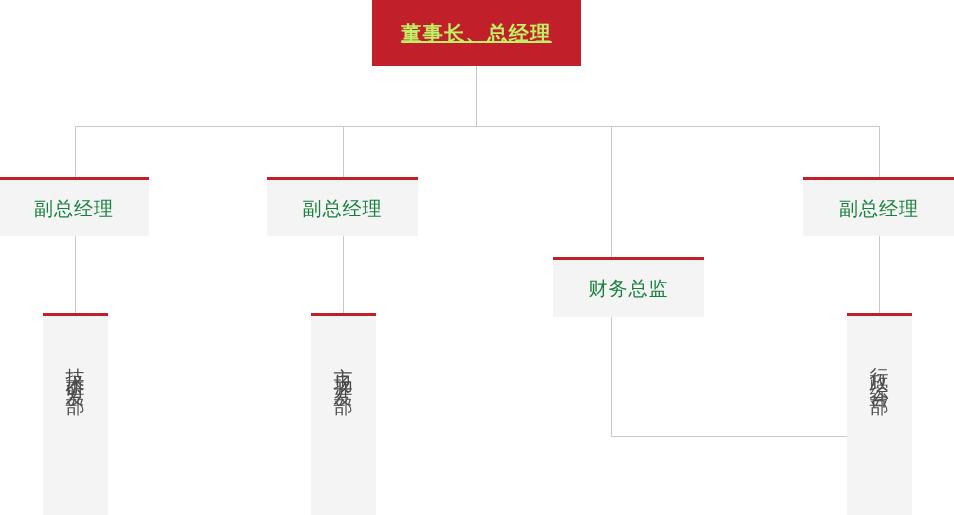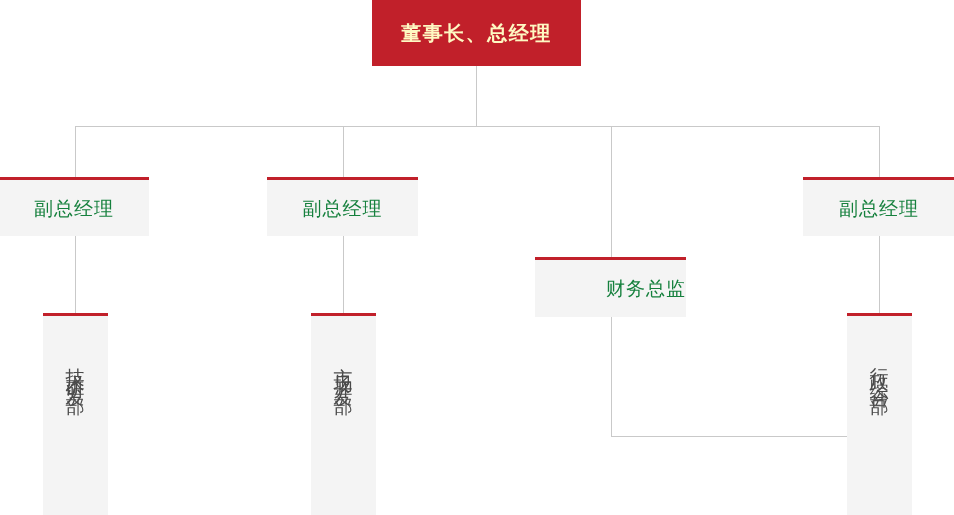--- a/index.html
+++ b/index.html
@@ -41,21 +41,22 @@
     font-size: 19px;
     letter-spacing: 1px;
     line-height: 1.2;
     white-space: nowrap;
   }
 
   
   .node.root {
     background: #c1202a;
     border-top: none;
-    color: #fef9c3;
+    color: #bef264;
+    text-decoration: underline;
   }
   .node.root .label {
     font-size: 20px;
     font-weight: bold;
     letter-spacing: 1.5px;
   }
 
   
   .node.dept {
     align-items: flex-start;
@@ -98,21 +99,21 @@
   </div>
 
   <div class="node" style="left:-1px; top:177px; width:150px; height:59px;">
     <span class="label">副总经理</span>
   </div>
 
   <div class="node" style="left:267px; top:177px; width:151px; height:59px;">
     <span class="label">副总经理</span>
   </div>
 
-  <div class="node" style="left:535px; top:257px; width:151px; height:60px;justify-content:flex-end;">
+  <div class="node" style="left:553px; top:257px; width:151px; height:60px;">
     <span class="label">财务总监</span>
   </div>
 
   <div class="node" style="left:803px; top:177px; width:152px; height:59px;">
     <span class="label">副总经理</span>
   </div>
 
   <div class="node dept" style="left:43px; top:313px; width:65px; height:202px;">
     <span class="label">技术研发部</span>
   </div>

